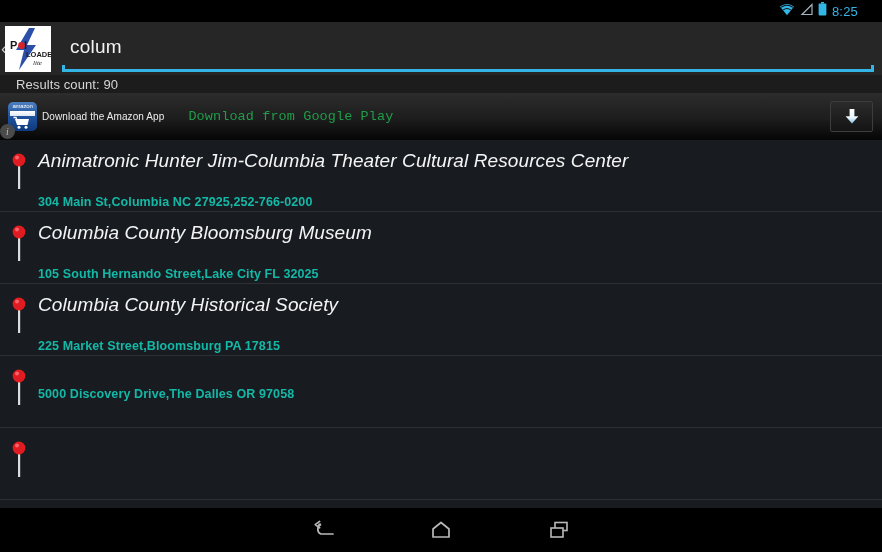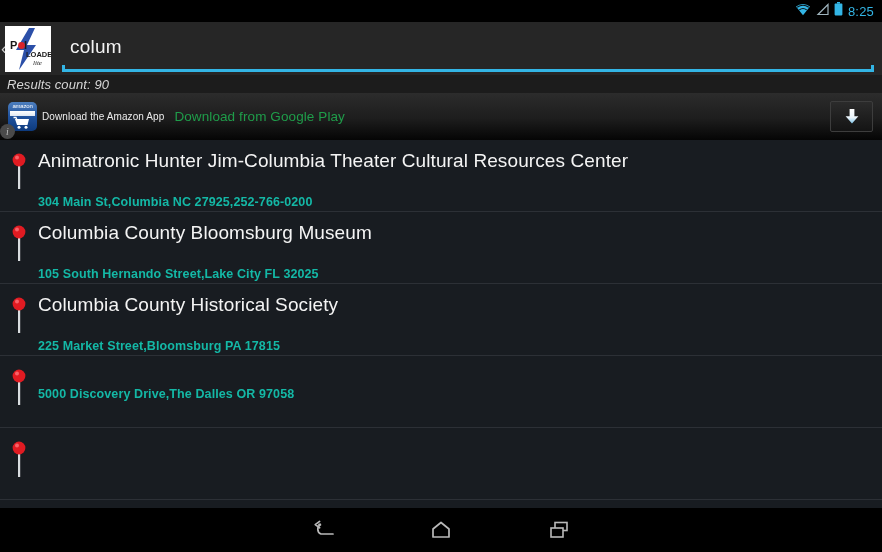--- a/index.html
+++ b/index.html
@@ -8,21 +8,21 @@
     background:#000;
     font-family:"Liberation Sans", sans-serif;
     overflow:hidden;
   }
   #app { position:relative; width:882px; height:552px; background:#15191d; }
 
   
   .statusbar{
     position:absolute; left:0; top:0; width:882px; height:22px;
     background:#000; display:flex; align-items:center; justify-content:flex-end;
-    padding-right:8px; gap:5px;
+    padding-right:24px; gap:5px;
   }
   .sb-time{ color:#33b5e5; font-size:13px; letter-spacing:.2px; line-height:1; }
   .sb-icon{ display:block; }
 
   
   .header{
     position:absolute; left:0; top:22px; width:882px; height:53px;
     background:#262626;
   }
   .logo-wrap{
@@ -53,21 +53,21 @@
   .search-underline:before, .search-underline:after{
     content:""; position:absolute; bottom:0; width:3px; height:7px; background:#33b5e5;
   }
   .search-underline:before{ left:0; }
   .search-underline:after{ right:0; }
 
   
   .results-count{
     position:absolute; left:0; top:75px; width:882px; height:18px;
     background:#1c1c1c; color:#d6d6d6; font-size:13px;
-    display:flex; align-items:center; padding-left:7px; letter-spacing:.1px;font-style:italic;
+    display:flex; align-items:center; padding-left:16px; letter-spacing:.1px;
   }
 
   
   .ad-banner{
     position:absolute; left:0; top:93px; width:882px; height:47px;
     background:linear-gradient(to bottom,#2c2c2c 0%,#1d1d1d 55%,#050505 100%);
     display:flex; align-items:center;
   }
   .ad-icon-wrap{ position:relative; width:42px; height:47px; flex:0 0 auto; }
   .ad-icon{
@@ -84,41 +84,41 @@
     position:absolute; left:2px; top:9px; width:25px; height:5px;
     background:linear-gradient(to bottom,#ffffff,#dfe7f2);
   }
   .ad-info-badge{
     position:absolute; left:0; bottom:1px; width:15px; height:15px;
     border-radius:50%; background:#4a4a4a; color:#bdbdbd;
     font-size:10px; line-height:15px; text-align:center;
     font-family:"Liberation Serif", serif; font-style:italic;
   }
   .ad-title{ color:#ececec; font-size:10px; letter-spacing:.1px; }
-  .ad-link{ color:#1f9d4a; font-size:13.5px; margin-left:10px; letter-spacing:.1px; }
+  .ad-link{ color:#1f9d4a; font-size:13.5px; margin-left:24px; letter-spacing:.1px;font-family:Liberation Mono, monospace; }
   .ad-dl-btn{
     position:absolute; right:9px; top:8px; width:43px; height:31px;
     background:linear-gradient(to bottom,#2b2b2b,#141414);
     border:1px solid #3d3d3d; border-radius:2px;
     display:flex; align-items:center; justify-content:center;
   }
 
   
   .list{
     position:absolute; left:0; top:140px; width:882px; height:368px;
     background:#181c21;
   }
   .list-item{
     position:relative; height:72px; display:flex; align-items:flex-start;
     border-bottom:1px solid #2c3036; background:#181c21;
   }
   .pin-cell{ width:38px; flex:0 0 auto; padding-top:12px; display:flex; justify-content:center; }
   .item-text{ padding-top:9px; }
   .item-title{
-    color:#f4f4f4; font-size:19px; line-height:24px; letter-spacing:.1px;
+    color:#f4f4f4; font-size:19px; line-height:24px; letter-spacing:.1px;font-style:italic;
   }
   .item-sub{
     color:#14b8a6; font-size:12.5px; line-height:16px; margin-top:21px; letter-spacing:.1px;font-weight:bold;
   }
 
   
   .navbar{
     position:absolute; left:0; bottom:0; width:882px; height:44px;
     background:#000; display:flex; align-items:center; justify-content:center; gap:0;
   }

